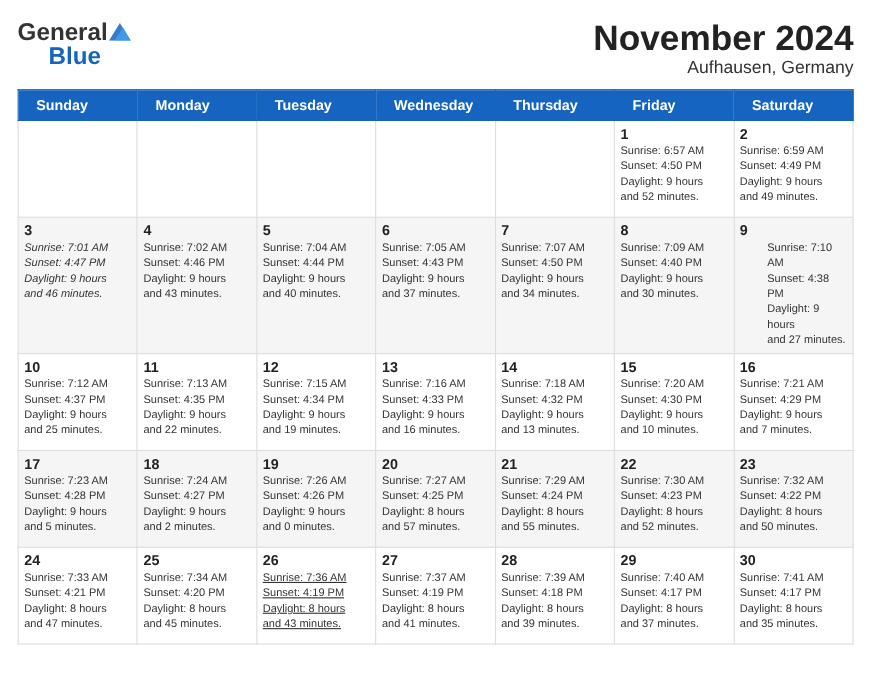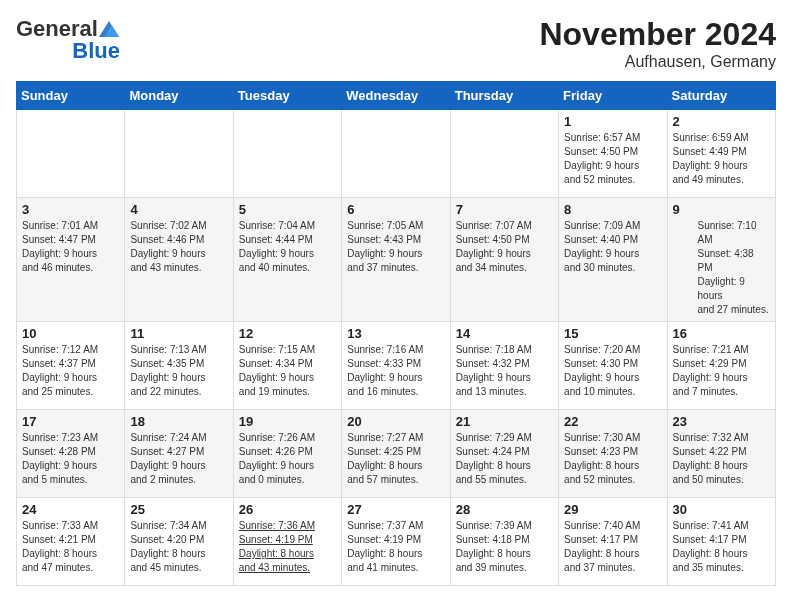--- a/index.html
+++ b/index.html
@@ -12,21 +12,21 @@
     }
     .header {
       display: flex;
       justify-content: space-between;
       align-items: flex-start;
       margin-bottom: 10px;
     }
     .logo {
       display: flex;
       flex-direction: column;
-      align-items: flex-end;
+      align-items: center;
     }
     .title-block {
       text-align: right;
     }
     .month-title {
       font-size: 32px;
       font-weight: bold;
       color: #222;
     }
     .location {
@@ -36,21 +36,21 @@
     table {
       width: 100%;
       border-collapse: collapse;
       table-layout: fixed;
     }
     thead tr th {
       background: #1565c0;
       color: #fff;
       font-size: 13px;
       font-weight: bold;
-      padding: 6px 4px;
+      padding: 6px 16px;
       text-align: left;
       border: 1px solid #1565c0;
     }
     tbody tr td {
       border: 1px solid #ddd;
       vertical-align: top;
       padding: 4px 5px;
       font-size: 10.5px;
       color: #222;
       height: 88px;
@@ -124,21 +124,21 @@
           <span class="day-number">2</span>
           <div class="day-info" style="white-space: pre-line;">Sunrise: 6:59 AM
 Sunset: 4:49 PM
 Daylight: 9 hours
 and 49 minutes.</div>
         </td>
       </tr>
       <tr>
         <td>
           <span class="day-number">3</span>
-          <div class="day-info" style="white-space: pre-line;">Sunrise: 7:01 AM
+          <div class="day-info" style="white-space: pre-line; font-style: italic;">Sunrise: 7:01 AM
 Sunset: 4:47 PM
 Daylight: 9 hours
 and 46 minutes.</div>
         </td>
         <td>
           <span class="day-number">4</span>
           <div class="day-info" style="white-space: pre-line;">Sunrise: 7:02 AM
 Sunset: 4:46 PM
 Daylight: 9 hours
 and 43 minutes.</div>

